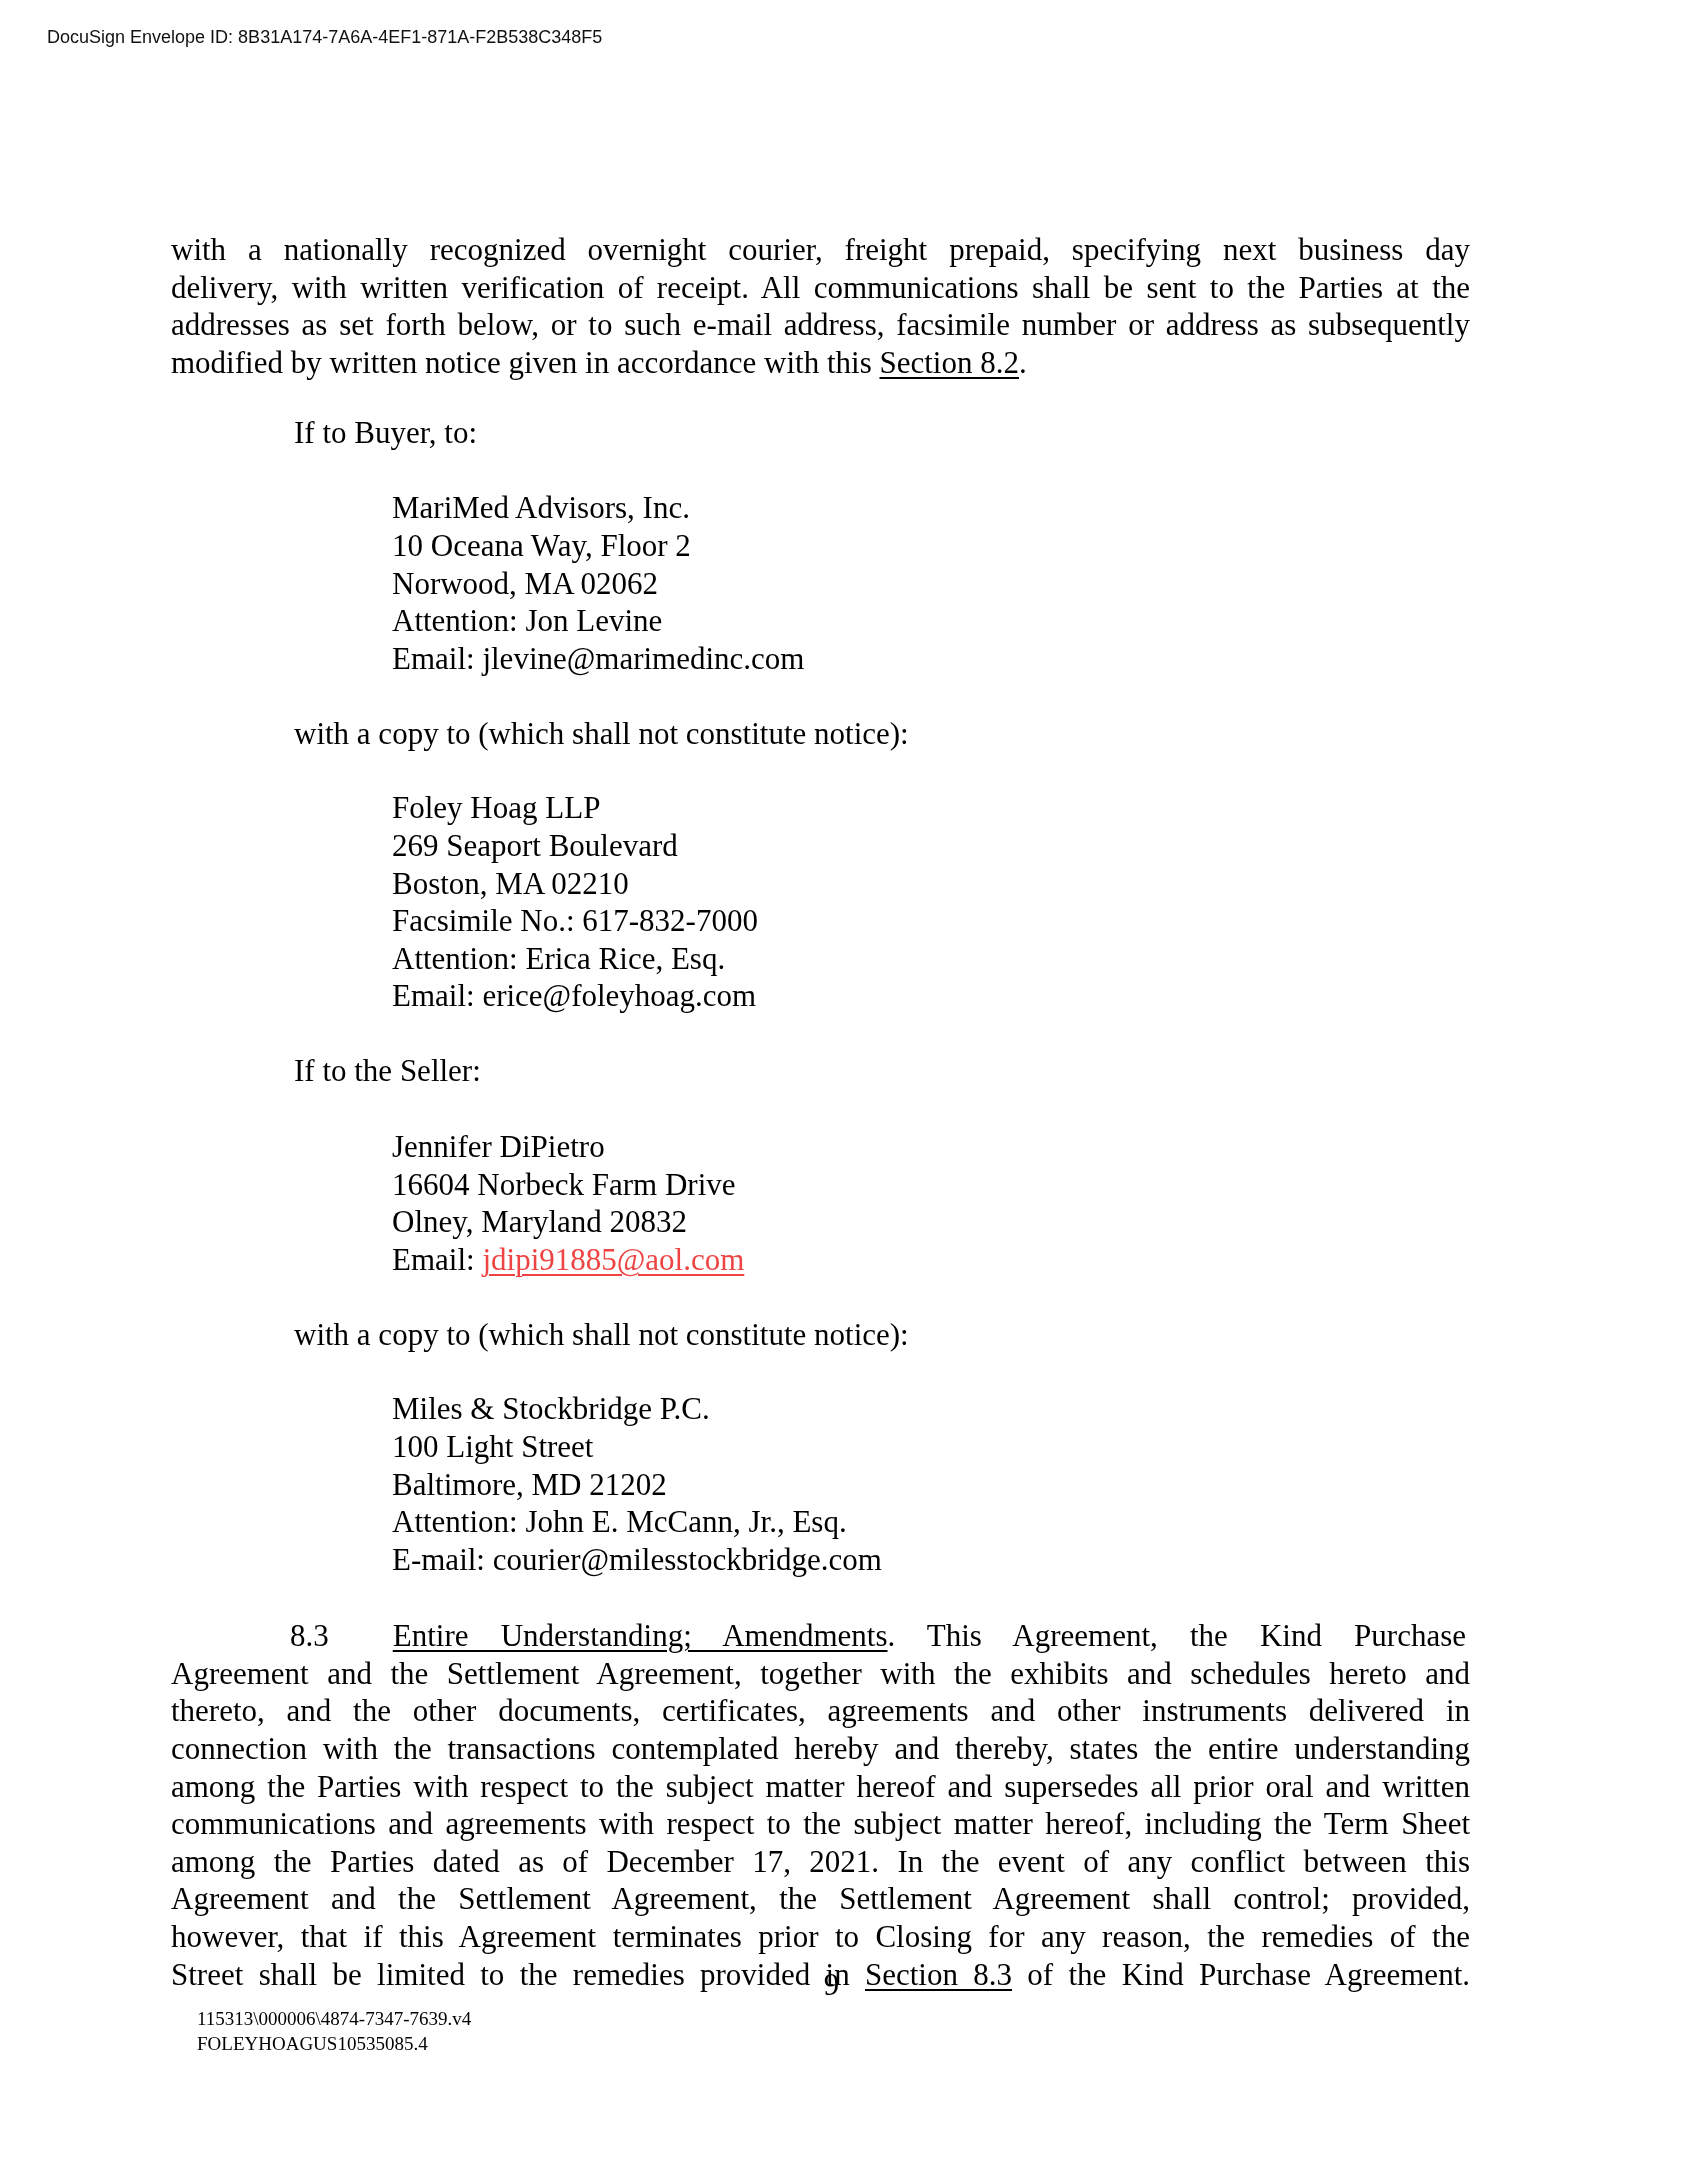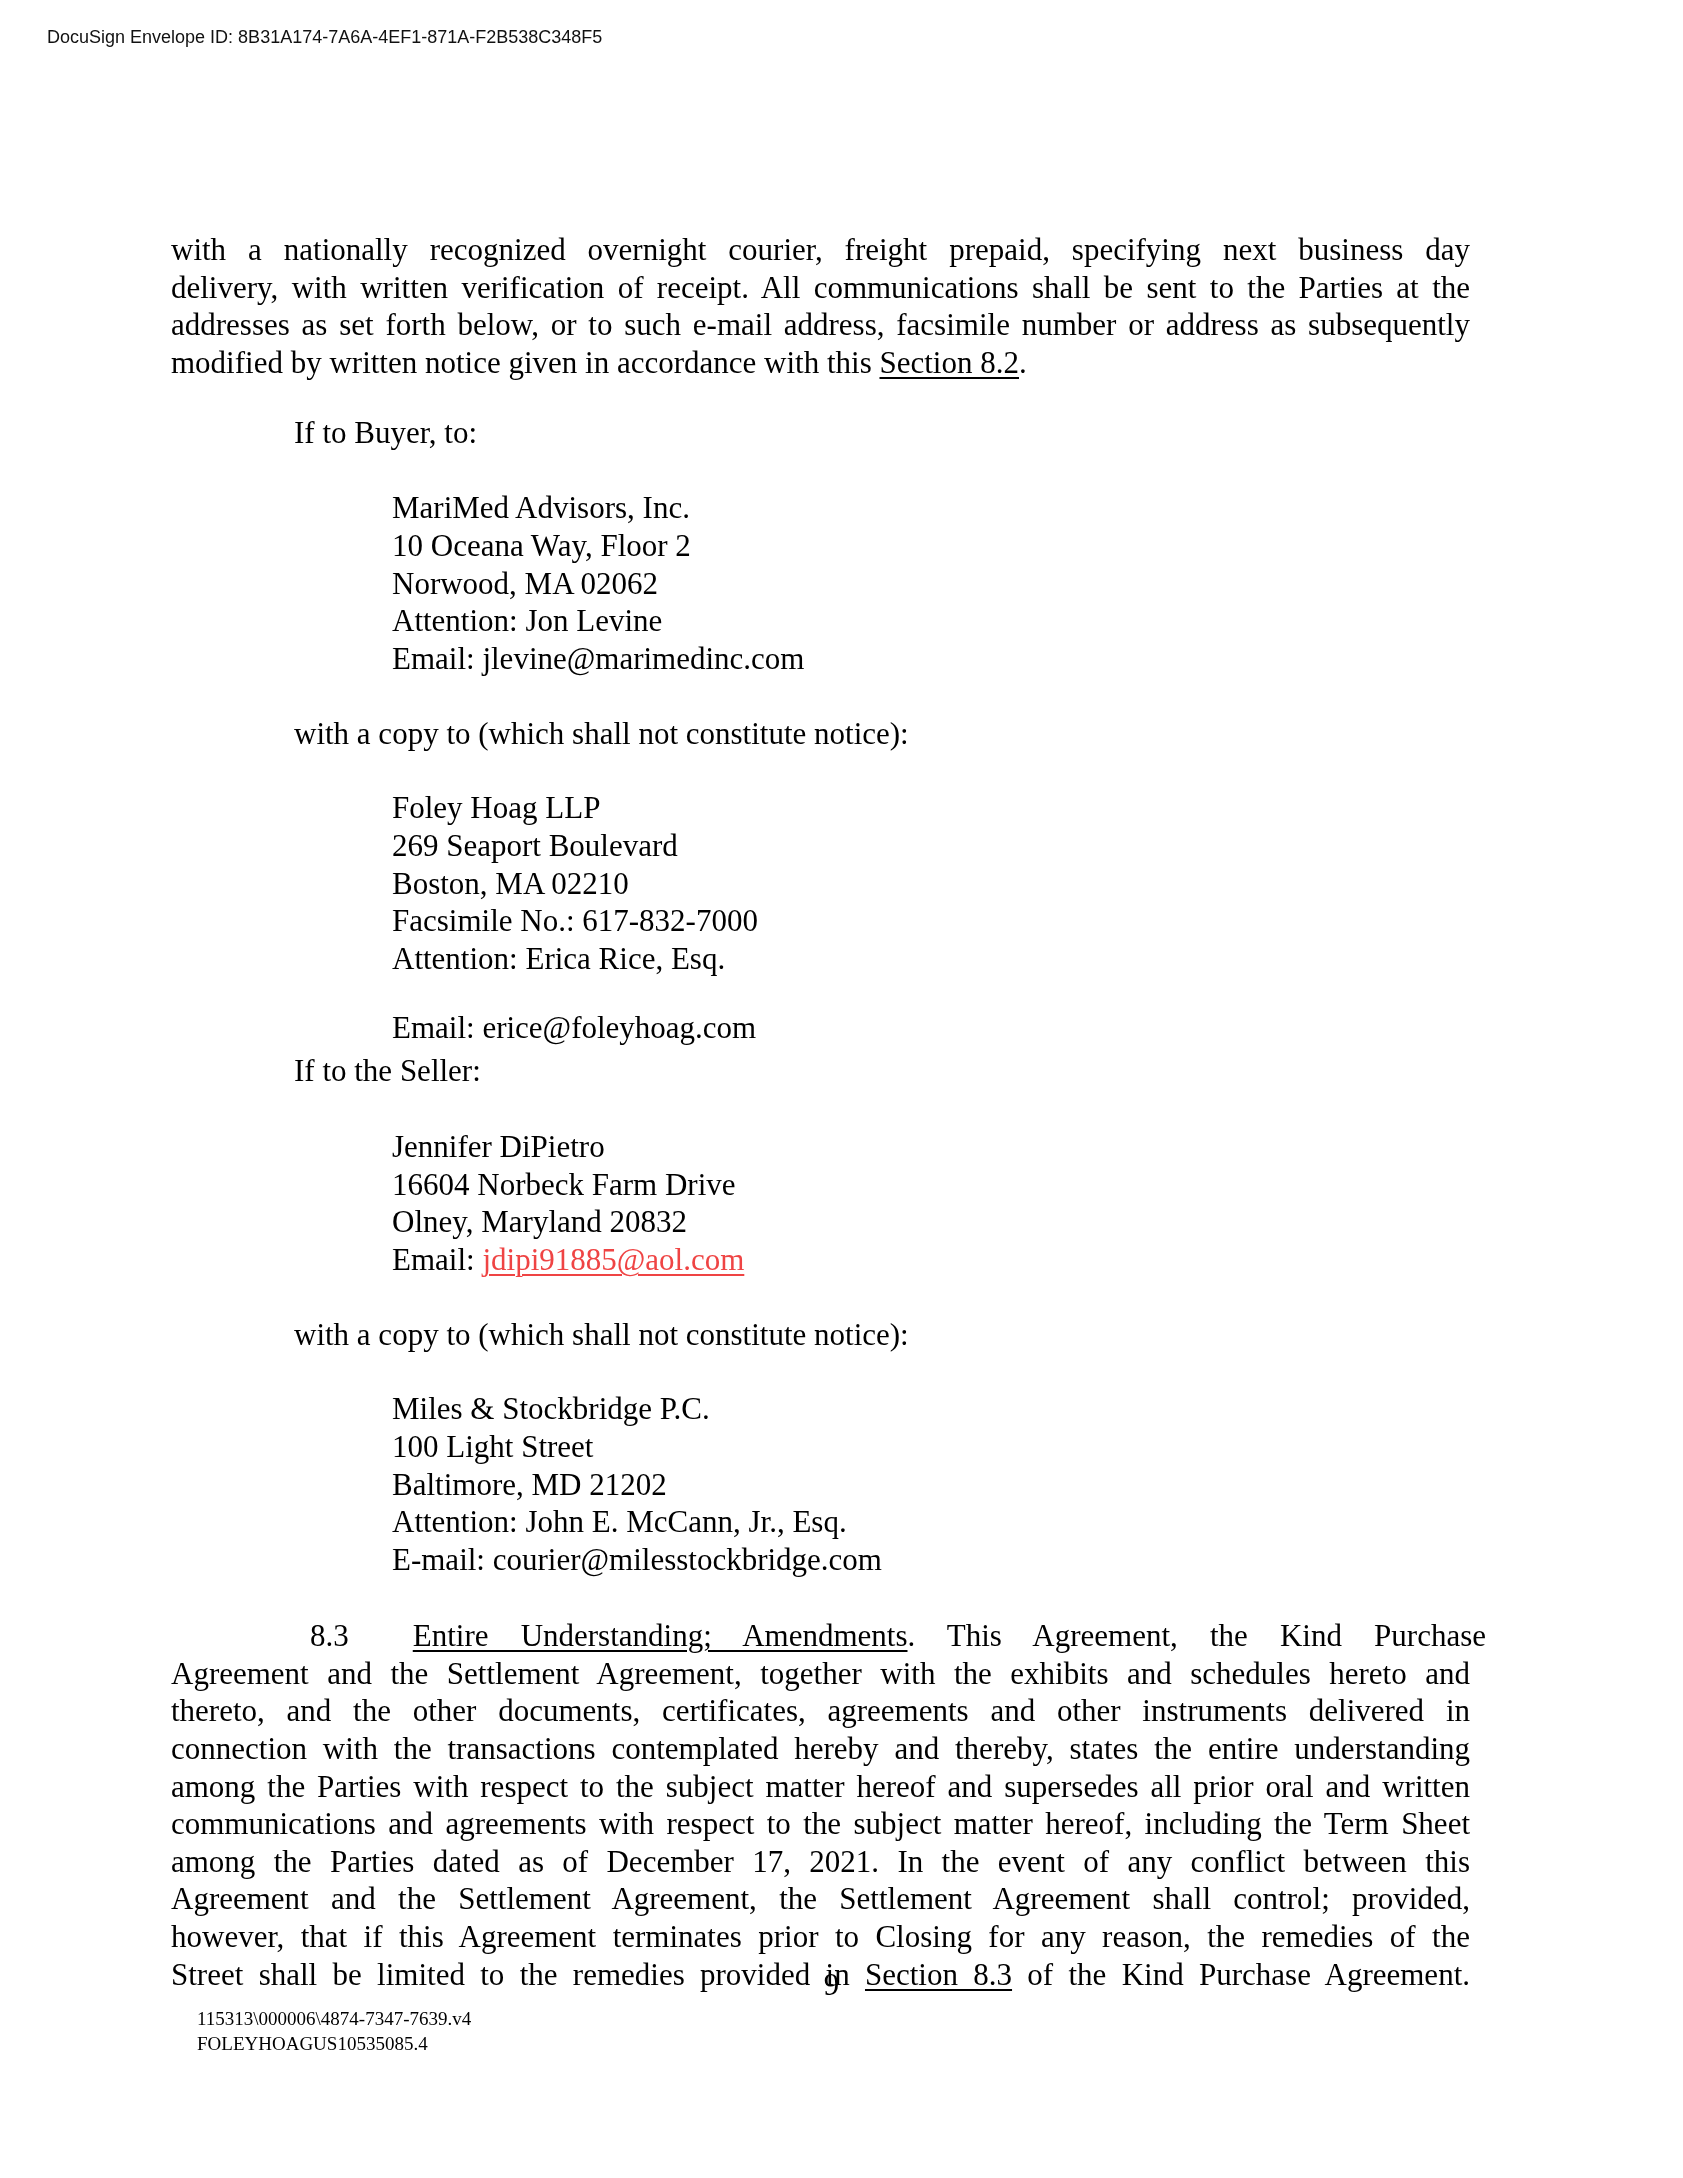--- a/index.html
+++ b/index.html
@@ -35,42 +35,42 @@
   <div class="ln ind2" style="top:606px">Email: jlevine@marimedinc.com</div>
 </div>
 
 <div class="ln ind1" style="top:681px">with a copy to (which shall not constitute notice):</div>
 <div>
   <div class="ln ind2" style="top:755px">Foley Hoag LLP</div>
   <div class="ln ind2" style="top:793px">269 Seaport Boulevard</div>
   <div class="ln ind2" style="top:831px">Boston, MA 02210</div>
   <div class="ln ind2" style="top:868px">Facsimile No.: 617-832-7000</div>
   <div class="ln ind2" style="top:906px">Attention: Erica Rice, Esq.</div>
-  <div class="ln ind2" style="top:975px">Email: erice@foleyhoag.com</div>
+  <div class="ln ind2" style="top:943px">Email: erice@foleyhoag.com</div>
 </div>
 
 <div class="ln ind1" style="top:1018px">If to the Seller:</div>
 <div>
   <div class="ln ind2" style="top:1094px">Jennifer DiPietro</div>
   <div class="ln ind2" style="top:1132px">16604 Norbeck Farm Drive</div>
   <div class="ln ind2" style="top:1169px">Olney, Maryland 20832</div>
   <div class="ln ind2" style="top:1207px"><span>Email: </span><a class="mail">jdipi91885@aol.com</a></div>
 </div>
 
 <div class="ln ind1" style="top:1282px">with a copy to (which shall not constitute notice):</div>
 <div>
   <div class="ln ind2" style="top:1356px">Miles &amp; Stockbridge P.C.</div>
   <div class="ln ind2" style="top:1394px">100 Light Street</div>
   <div class="ln ind2" style="top:1432px">Baltimore, MD 21202</div>
   <div class="ln ind2" style="top:1469px">Attention:  John E. McCann, Jr., Esq.</div>
   <div class="ln ind2" style="top:1507px">E-mail: courier@milesstockbridge.com</div>
 </div>
 
 <div>
-  <div class="ln" style="left:310px; top:1583px; width:1176px; text-align:justify; text-align-last:justify;"><span>8.3</span><span style="display:inline-block;width:64px"></span><u>Entire Understanding; Amendments</u><span>.  This Agreement, the Kind Purchase</span></div>
+  <div class="ln" style="left:290px; top:1583px; width:1176px; text-align:justify; text-align-last:justify;"><span>8.3</span><span style="display:inline-block;width:64px"></span><u>Entire Understanding; Amendments</u><span>.  This Agreement, the Kind Purchase</span></div>
   <div class="ln just" style="top:1621px">Agreement and the Settlement Agreement, together with the exhibits and schedules hereto and</div>
   <div class="ln just" style="top:1658px">thereto, and the other documents, certificates, agreements and other instruments delivered in</div>
   <div class="ln just" style="top:1696px">connection with the transactions contemplated hereby and thereby, states the entire understanding</div>
   <div class="ln just" style="top:1734px">among the Parties with respect to the subject matter hereof and supersedes all prior oral and written</div>
   <div class="ln just" style="top:1771px">communications and agreements with respect to the subject matter hereof, including the Term Sheet</div>
   <div class="ln just" style="top:1809px">among the Parties dated as of December 17, 2021.  In the event of any conflict between this</div>
   <div class="ln just" style="top:1846px">Agreement and the Settlement Agreement, the Settlement Agreement shall control; provided,</div>
   <div class="ln just" style="top:1884px">however, that if this Agreement terminates prior to Closing for any reason, the remedies of the</div>
   <div class="ln just" style="top:1922px"><span>Street shall be limited to the remedies provided in </span><u>Section 8.3</u><span> of the Kind Purchase Agreement.</span></div>
 </div>

